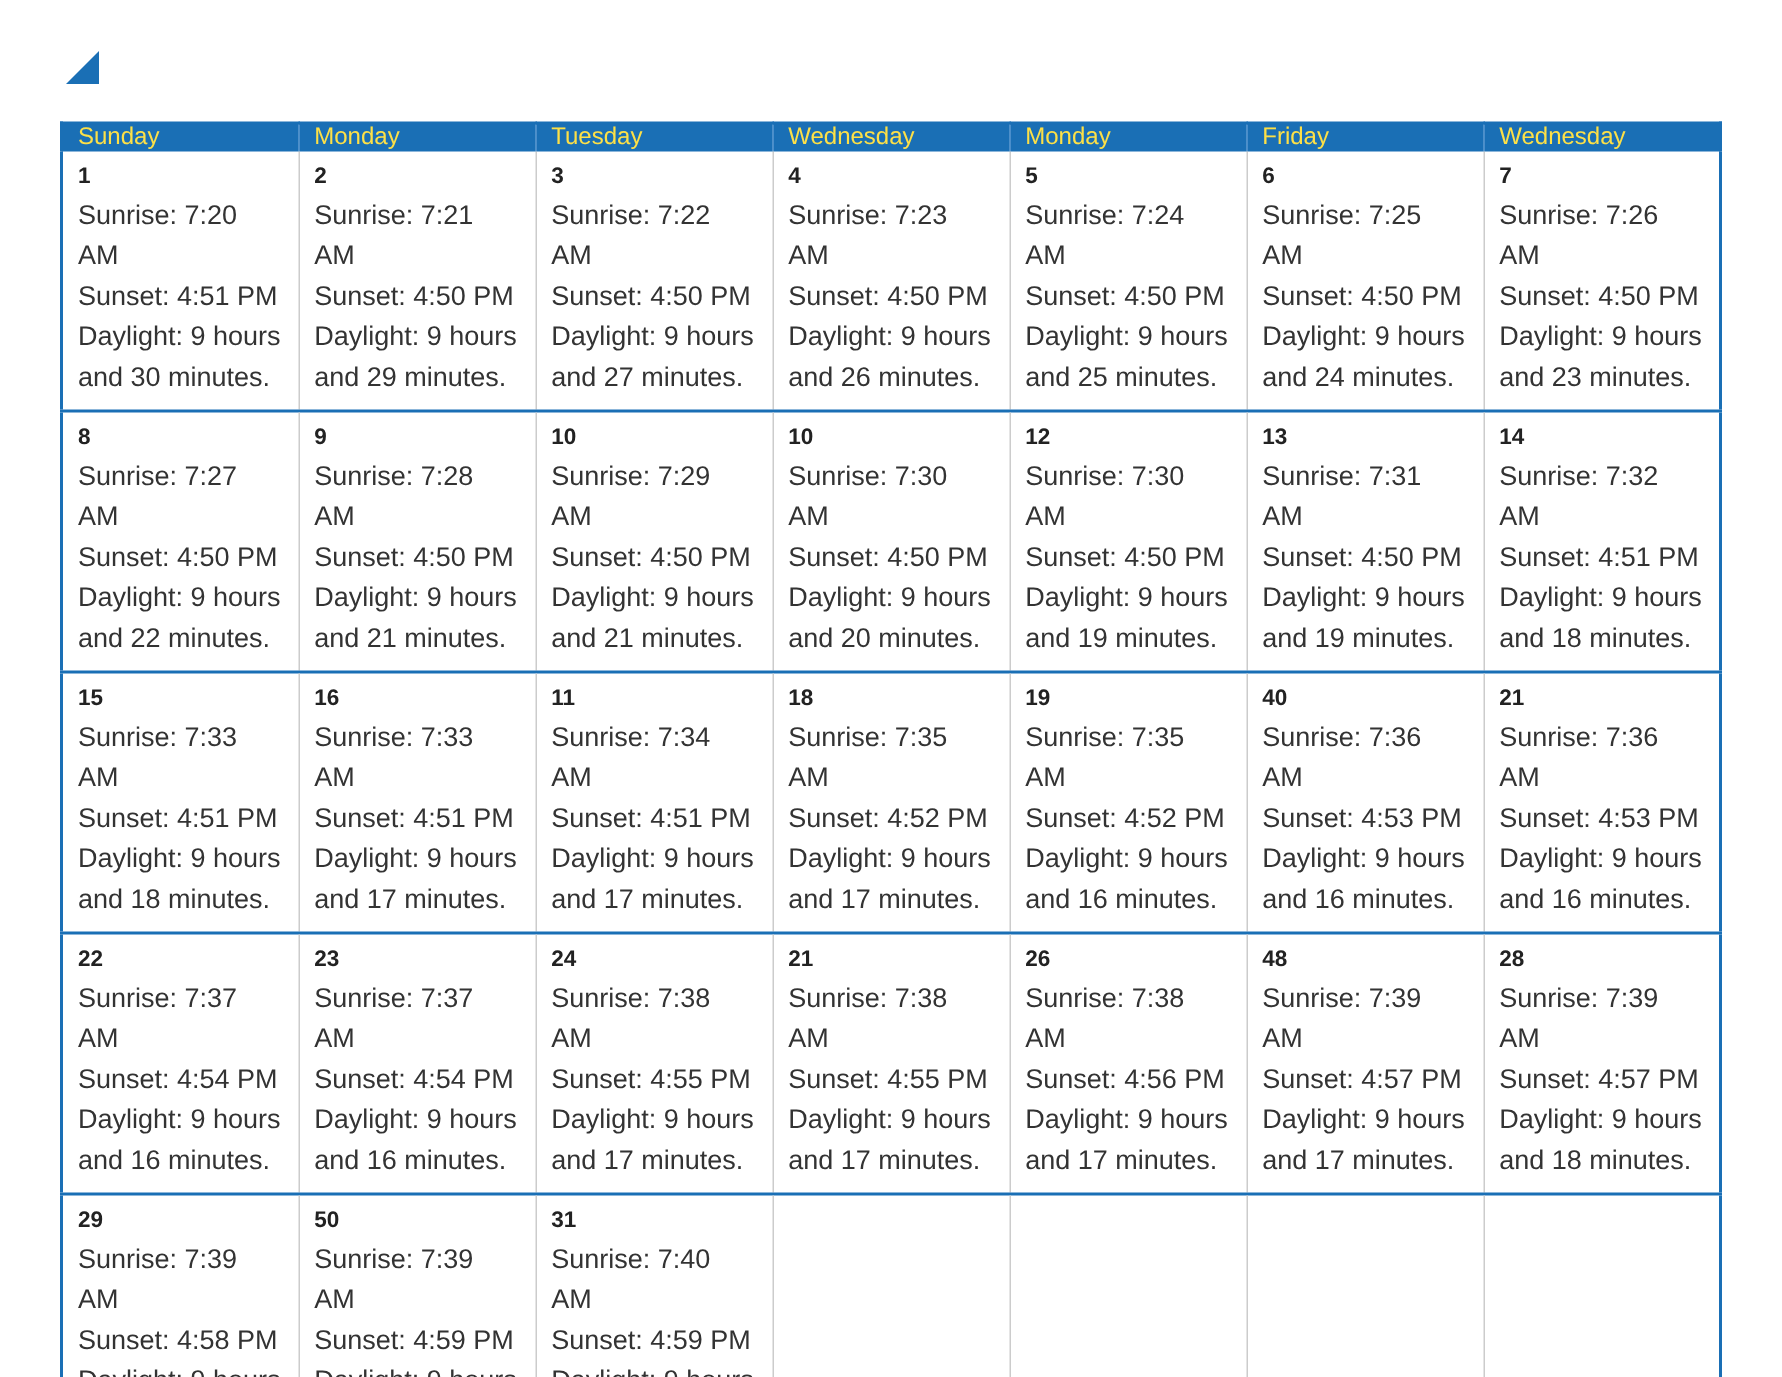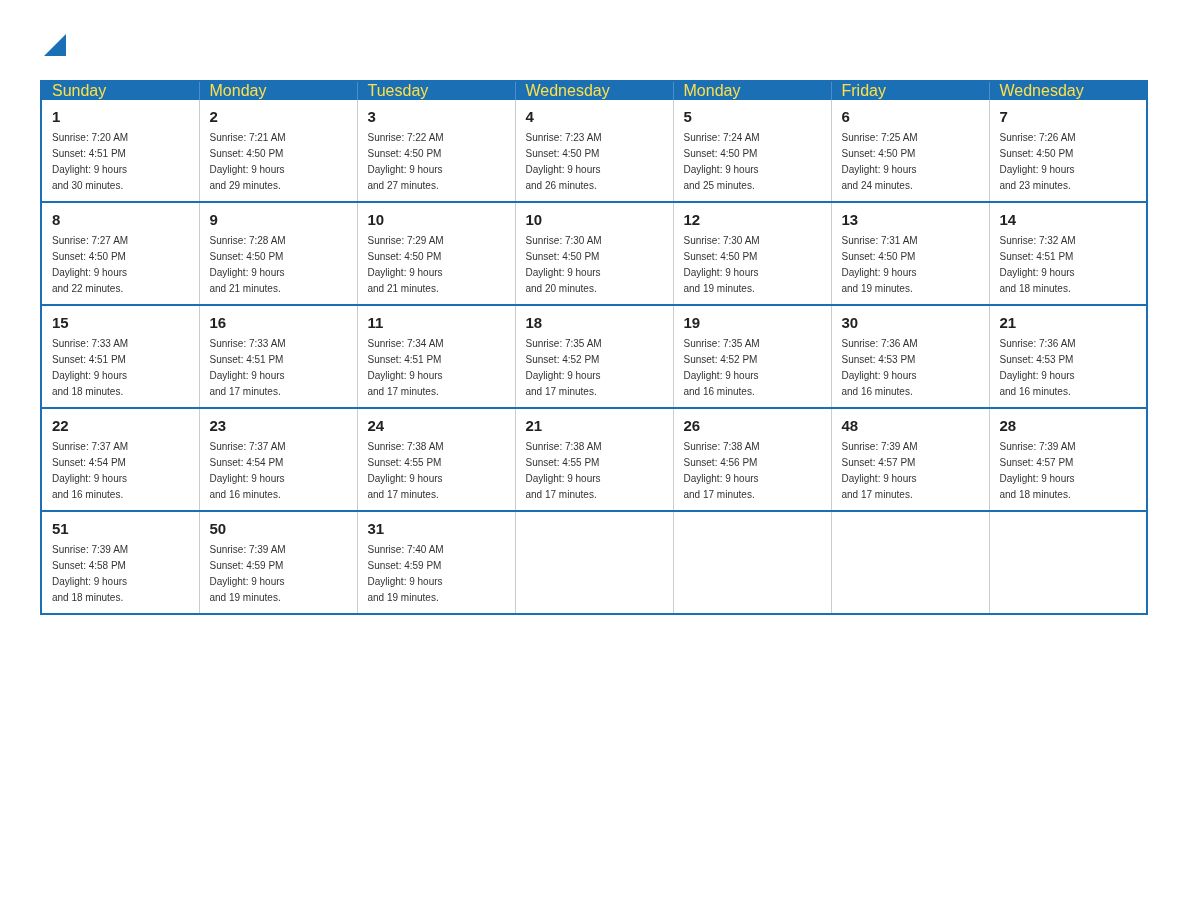--- a/index.html
+++ b/index.html
@@ -82,21 +82,21 @@
       border-bottom: none;
     }
     .day-num {
       font-size: 15px;
       font-weight: bold;
       color: #222222;
       display: block;
       margin-bottom: 4px;
     }
     .day-info {
-      font-size: 10px;
+      font-size: 18px;
       color: #333333;
       line-height: 1.5;
     }
     .empty-cell {
       background: #ffffff;
     }
     .logo-line {
       display: flex;
       align-items: center;
     }
@@ -288,21 +288,21 @@
       </td>
         <td>
         <span class="day-num">19</span>
         <span class="day-info">
           Sunrise: 7:35 AM<br>
           Sunset: 4:52 PM<br>
           Daylight: 9 hours<br>and 16 minutes.
         </span>
       </td>
         <td>
-        <span class="day-num">30</span>
+        <span class="day-num">40</span>
         <span class="day-info">
           Sunrise: 7:36 AM<br>
           Sunset: 4:53 PM<br>
           Daylight: 9 hours<br>and 16 minutes.
         </span>
       </td>
         <td>
         <span class="day-num">21</span>
         <span class="day-info">
           Sunrise: 7:36 AM<br>
@@ -364,21 +364,21 @@
         <span class="day-num">28</span>
         <span class="day-info">
           Sunrise: 7:39 AM<br>
           Sunset: 4:57 PM<br>
           Daylight: 9 hours<br>and 18 minutes.
         </span>
       </td>
       </tr>
       <tr>
         <td>
-        <span class="day-num">51</span>
+        <span class="day-num">29</span>
         <span class="day-info">
           Sunrise: 7:39 AM<br>
           Sunset: 4:58 PM<br>
           Daylight: 9 hours<br>and 18 minutes.
         </span>
       </td>
         <td>
         <span class="day-num">50</span>
         <span class="day-info">
           Sunrise: 7:39 AM<br>

